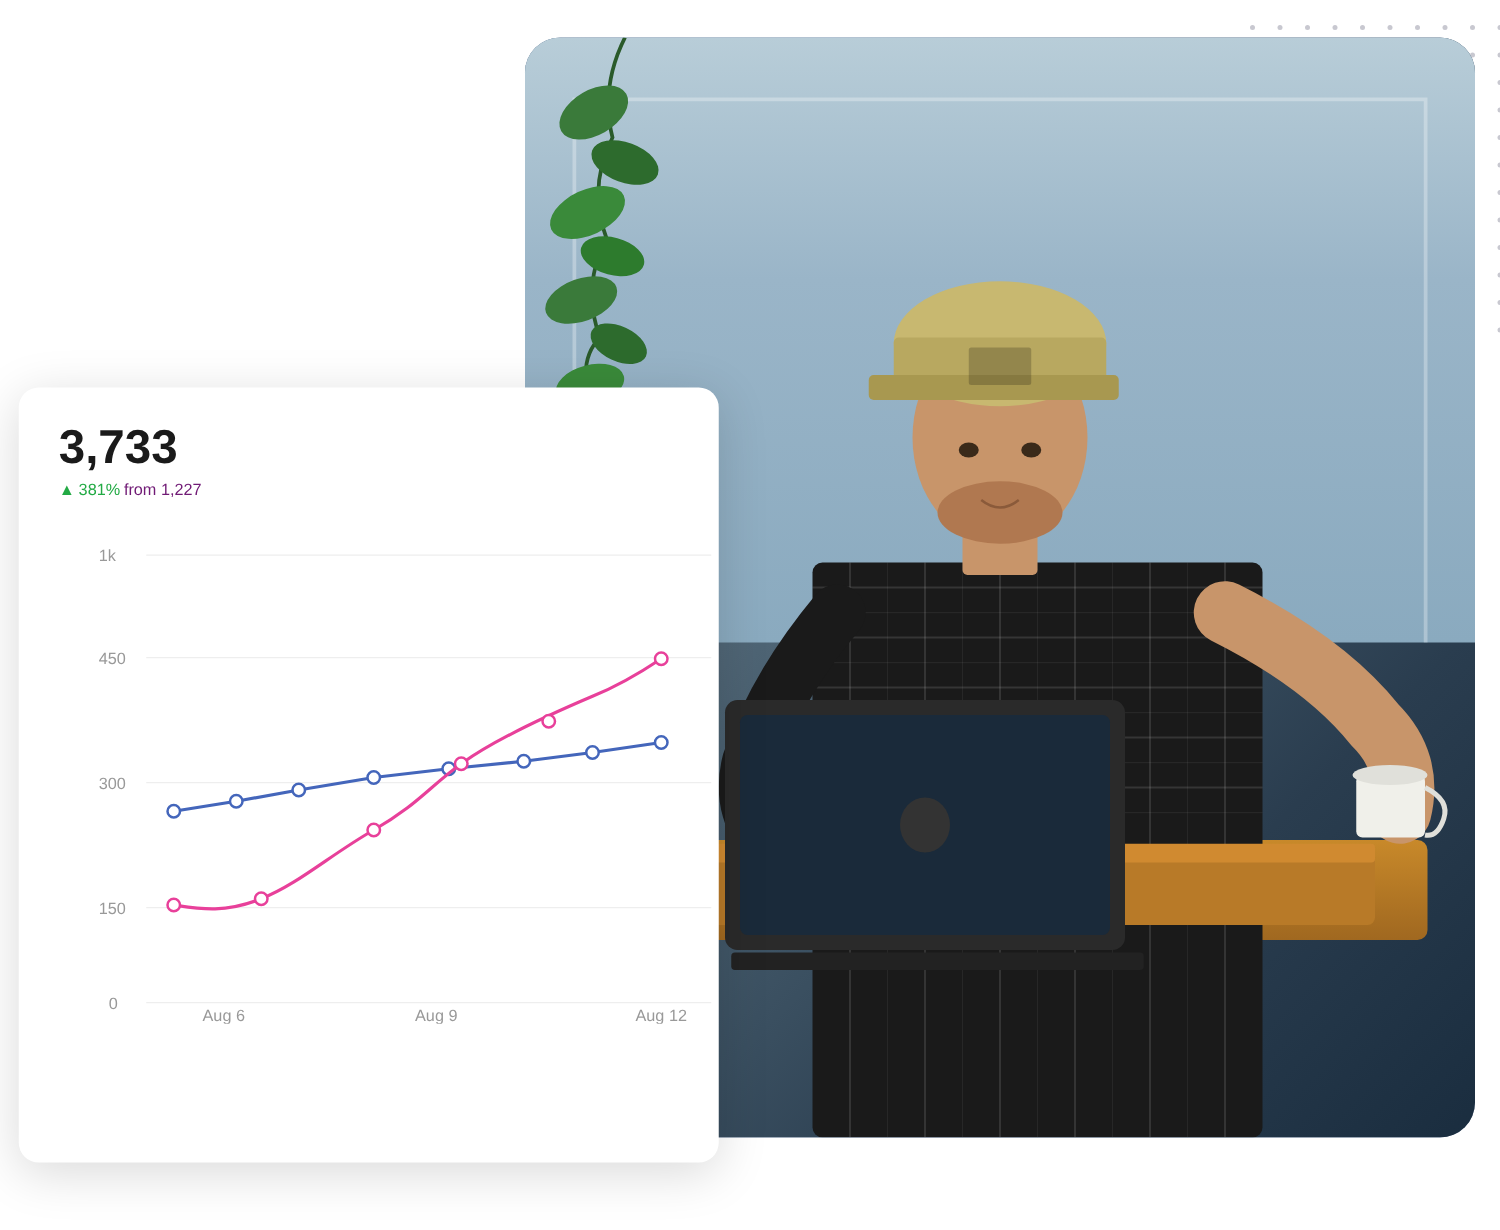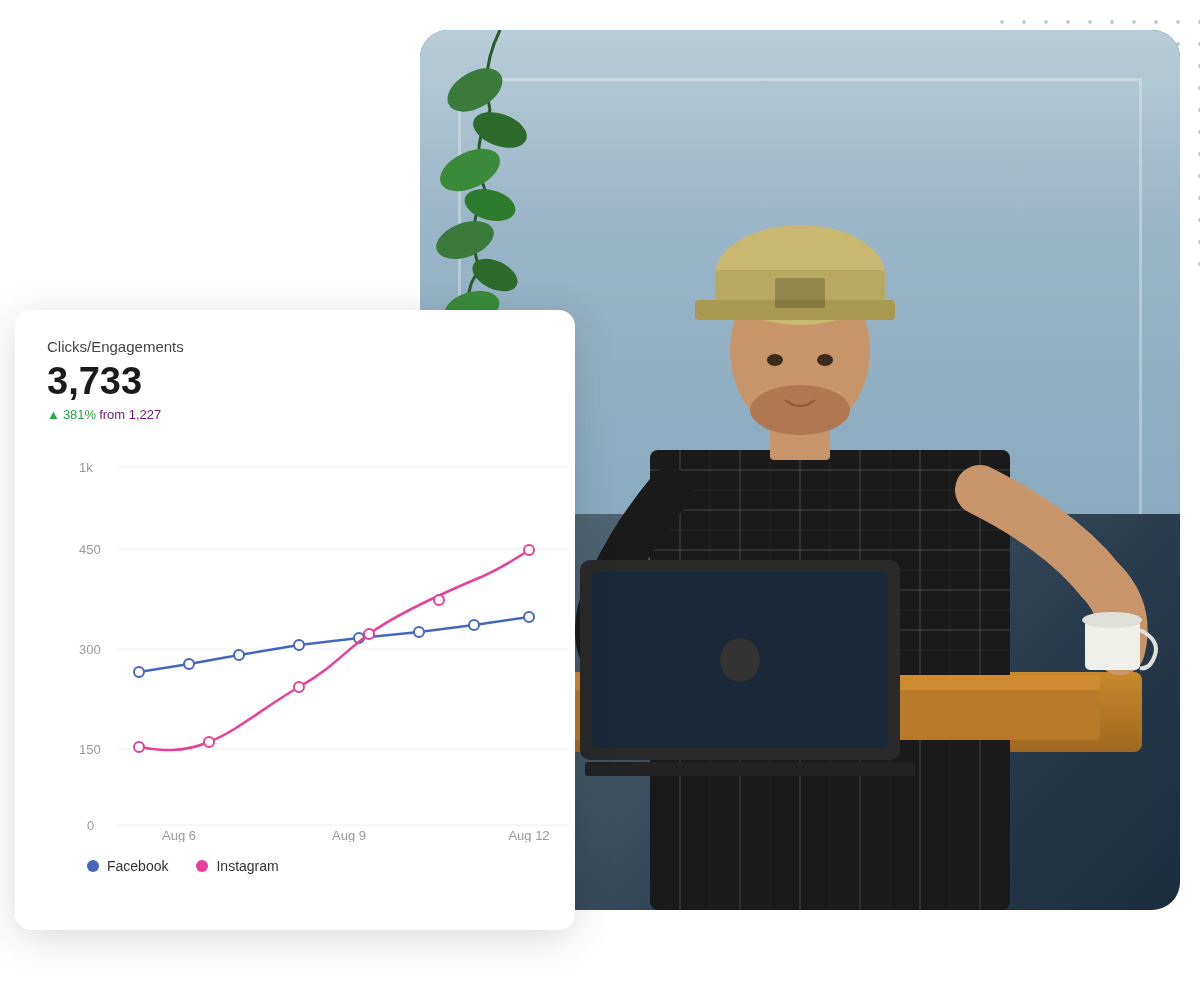--- a/index.html
+++ b/index.html
@@ -391,21 +391,20 @@
 
       <ellipse cx="320" cy="630" rx="20" ry="22" fill="#333"></ellipse>
 
       <rect x="165" y="732" width="330" height="14" rx="3" fill="#222"></rect>
     </svg>
   </div>
 </div>
 
 <div class="chart-card">
 
-  <div class="chart-title">Clicks/Engagements</div>
   <div class="chart-value">3,733</div>
   <div class="chart-change">
     <span>▲</span>
     <span>381%</span>
     <span class="chart-change-secondary">from 1,227</span>
   </div>
 
   <div class="chart-area">
     <svg class="chart-svg" viewBox="0 0 496 400" preserveAspectRatio="none">
 
@@ -443,23 +442,13 @@
 
       <circle cx="60" cy="305" r="5" fill="white" stroke="#e8409a" stroke-width="2"></circle>
       <circle cx="130" cy="300" r="5" fill="white" stroke="#e8409a" stroke-width="2"></circle>
       <circle cx="220" cy="245" r="5" fill="white" stroke="#e8409a" stroke-width="2"></circle>
       <circle cx="290" cy="192" r="5" fill="white" stroke="#e8409a" stroke-width="2"></circle>
       <circle cx="360" cy="158" r="5" fill="white" stroke="#e8409a" stroke-width="2"></circle>
       <circle cx="450" cy="108" r="5" fill="white" stroke="#e8409a" stroke-width="2"></circle>
     </svg>
   </div>
 
-  <div class="chart-legend">
-    <div class="legend-item">
-      <div class="legend-dot legend-dot-facebook"></div>
-      <span>Facebook</span>
-    </div>
-    <div class="legend-item">
-      <div class="legend-dot legend-dot-instagram"></div>
-      <span>Instagram</span>
-    </div>
-  </div>
 </div>
 
 </body></html>

